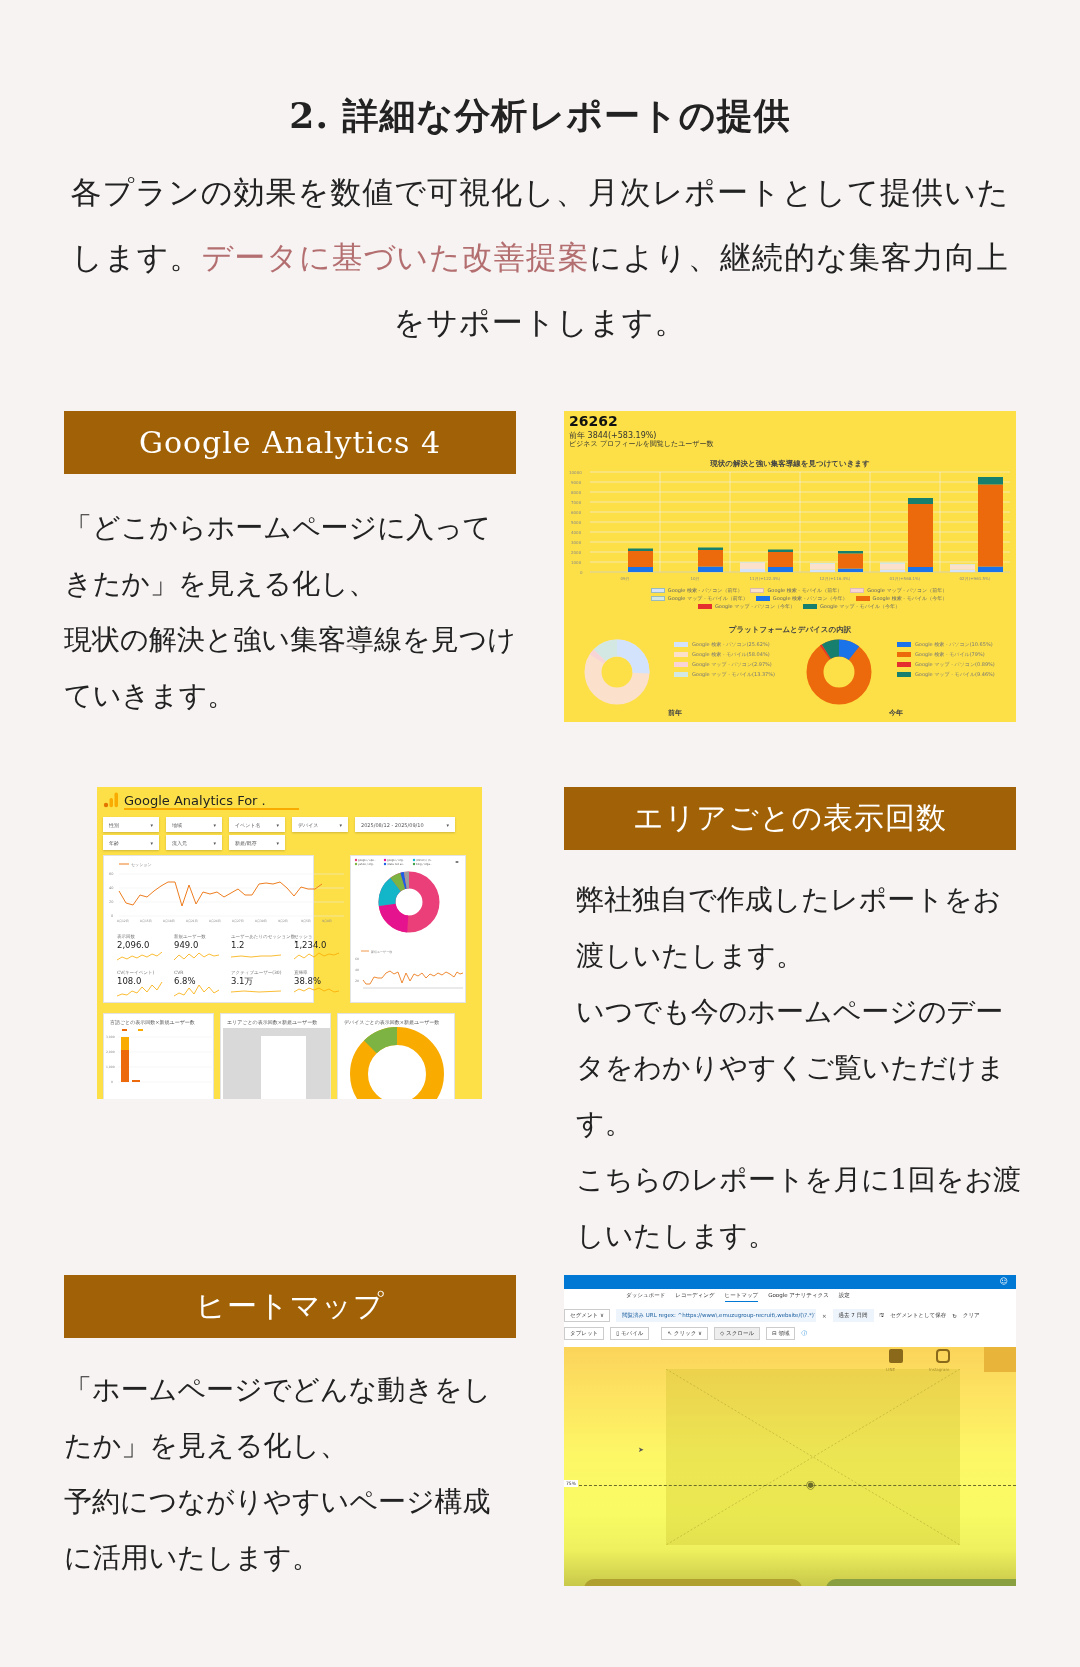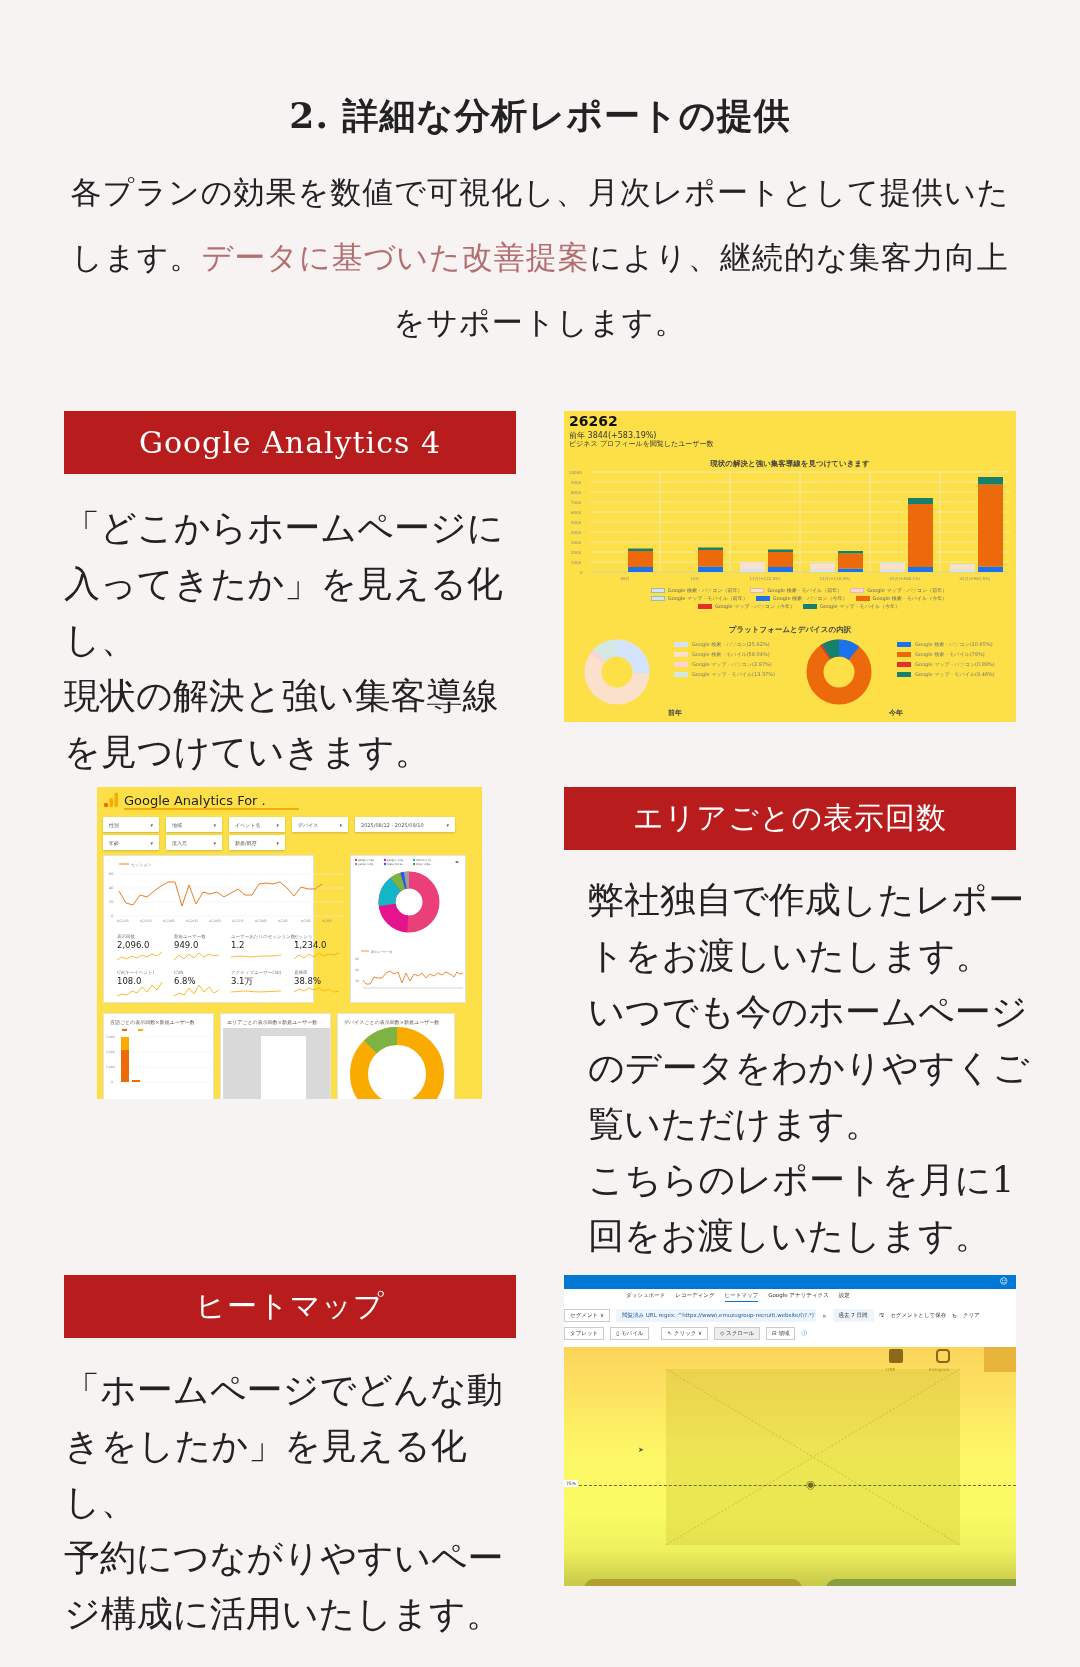--- a/index.html
+++ b/index.html
@@ -3,22 +3,22 @@
 <meta charset="utf-8">
 <style>
   * { box-sizing: border-box; margin: 0; padding: 0; }
   html, body { width: 1080px; height: 1667px; background: #f8f3f3; overflow: hidden; }
   body { font-family: "DejaVu Serif", "Liberation Serif", serif; color: #222; position: relative; }
 
   .heading { position: absolute; top: 92px; left: 0; width: 1080px; text-align: center; font-size: 36px; font-weight: bold; color: #222; letter-spacing: 1px; }
   .intro { position: absolute; top: 160px; left: 60px; width: 960px; text-align: center; font-size: 31px; line-height: 65px; color: #222; letter-spacing: 1px; }
   .intro .accent { color: #b36f70; }
 
-  .label { position: absolute; width: 452px; height: 63px; background: #b91c1c; color: #fff; font-size: 30px; display: flex; align-items: center; justify-content: center; letter-spacing: 1px; }
-  .body-text { position: absolute; width: 452px; font-size: 36px; line-height: 56px; color: #222; white-space: pre-line; }
+  .label { position: absolute; width: 452px; height: 63px; background: #a16207; color: #fff; font-size: 30px; display: flex; align-items: center; justify-content: center; letter-spacing: 1px; }
+  .body-text { position: absolute; width: 452px; font-size: 28px; line-height: 56px; color: #222; white-space: pre-line; }
 
   .shot { position: absolute; background: #fde047; overflow: hidden; font-family: "DejaVu Sans", sans-serif; }
 
   
   #shot1 { left: 564px; top: 411px; width: 452px; height: 311px; }
   .s1-big { position: absolute; left: 5px; top: 2px; font-size: 14px; font-weight: bold; color: #111; }
   .s1-sub { position: absolute; left: 5px; top: 19px; font-size: 8px; color: #333; }
   .s1-sub2 { position: absolute; left: 5px; top: 28px; font-size: 7px; color: #333; }
   .s1-title { position: absolute; top: 48px; left: 0; width: 100%; text-align: center; font-size: 7.5px; color: #444; font-weight: bold; }
   .s1-title2 { position: absolute; top: 214px; left: 0; width: 100%; text-align: center; font-size: 7.5px; color: #444; font-weight: bold; }
@@ -408,21 +408,21 @@
     <svg style="position:absolute;left:0;top:12px;" width="118" height="78" viewBox="0 0 118 78">
       <g transform="translate(59,48)">
         <circle r="38" fill="none" stroke="#f9ab00" stroke-width="18"></circle>
         <circle r="38" fill="none" stroke="#7cb342" stroke-width="18" stroke-dasharray="30 238.8" stroke-dashoffset="-208.8" transform="rotate(-90)"></circle>
       </g>
     </svg>
   </div>
 </div>
 
 <div class="label" style="left:564px; top:787px;">エリアごとの表示回数</div>
-<div class="body-text" style="left:588px; top:872px;">弊社独自で作成したレポートをお渡しいたします。
+<div class="body-text" style="left:576px; top:872px;">弊社独自で作成したレポートをお渡しいたします。
 いつでも今のホームページのデータをわかりやすくご覧いただけます。
 こちらのレポートを月に1回をお渡しいたします。</div>
 
 <div class="label" style="left:64px; top:1275px;">ヒートマップ</div>
 <div class="body-text" style="left:64px; top:1362px;">「ホームページでどんな動きをしたか」を見える化し、
 予約につながりやすいページ構成に活用いたします。</div>
 
 <div class="shot" id="shot3">
   <div class="hm-topbar">
     <span style="position:absolute;right:8px;top:2px;color:#fff;font-size:8px;">☺</span>

